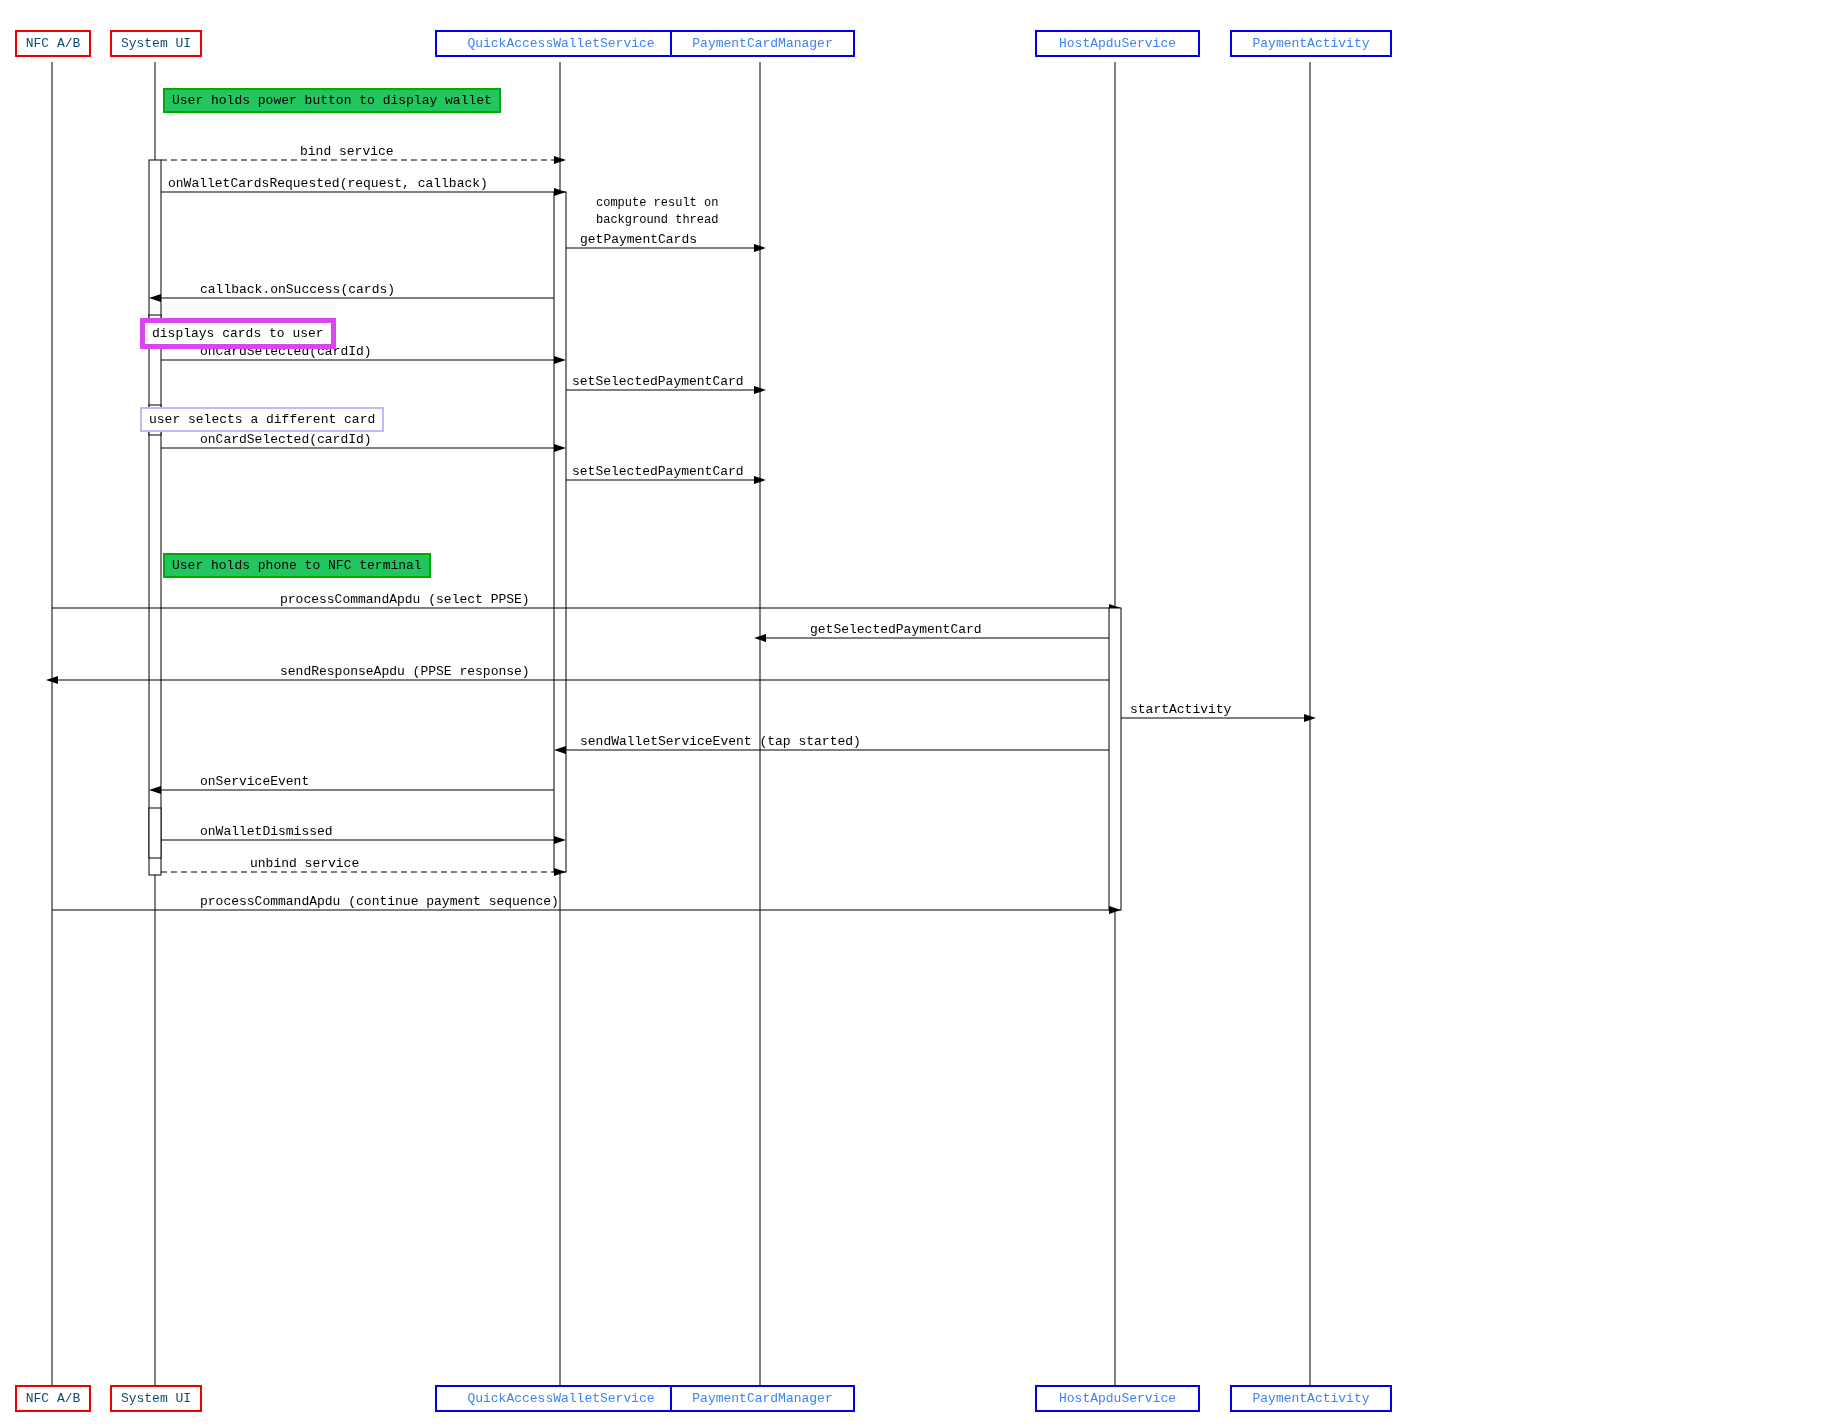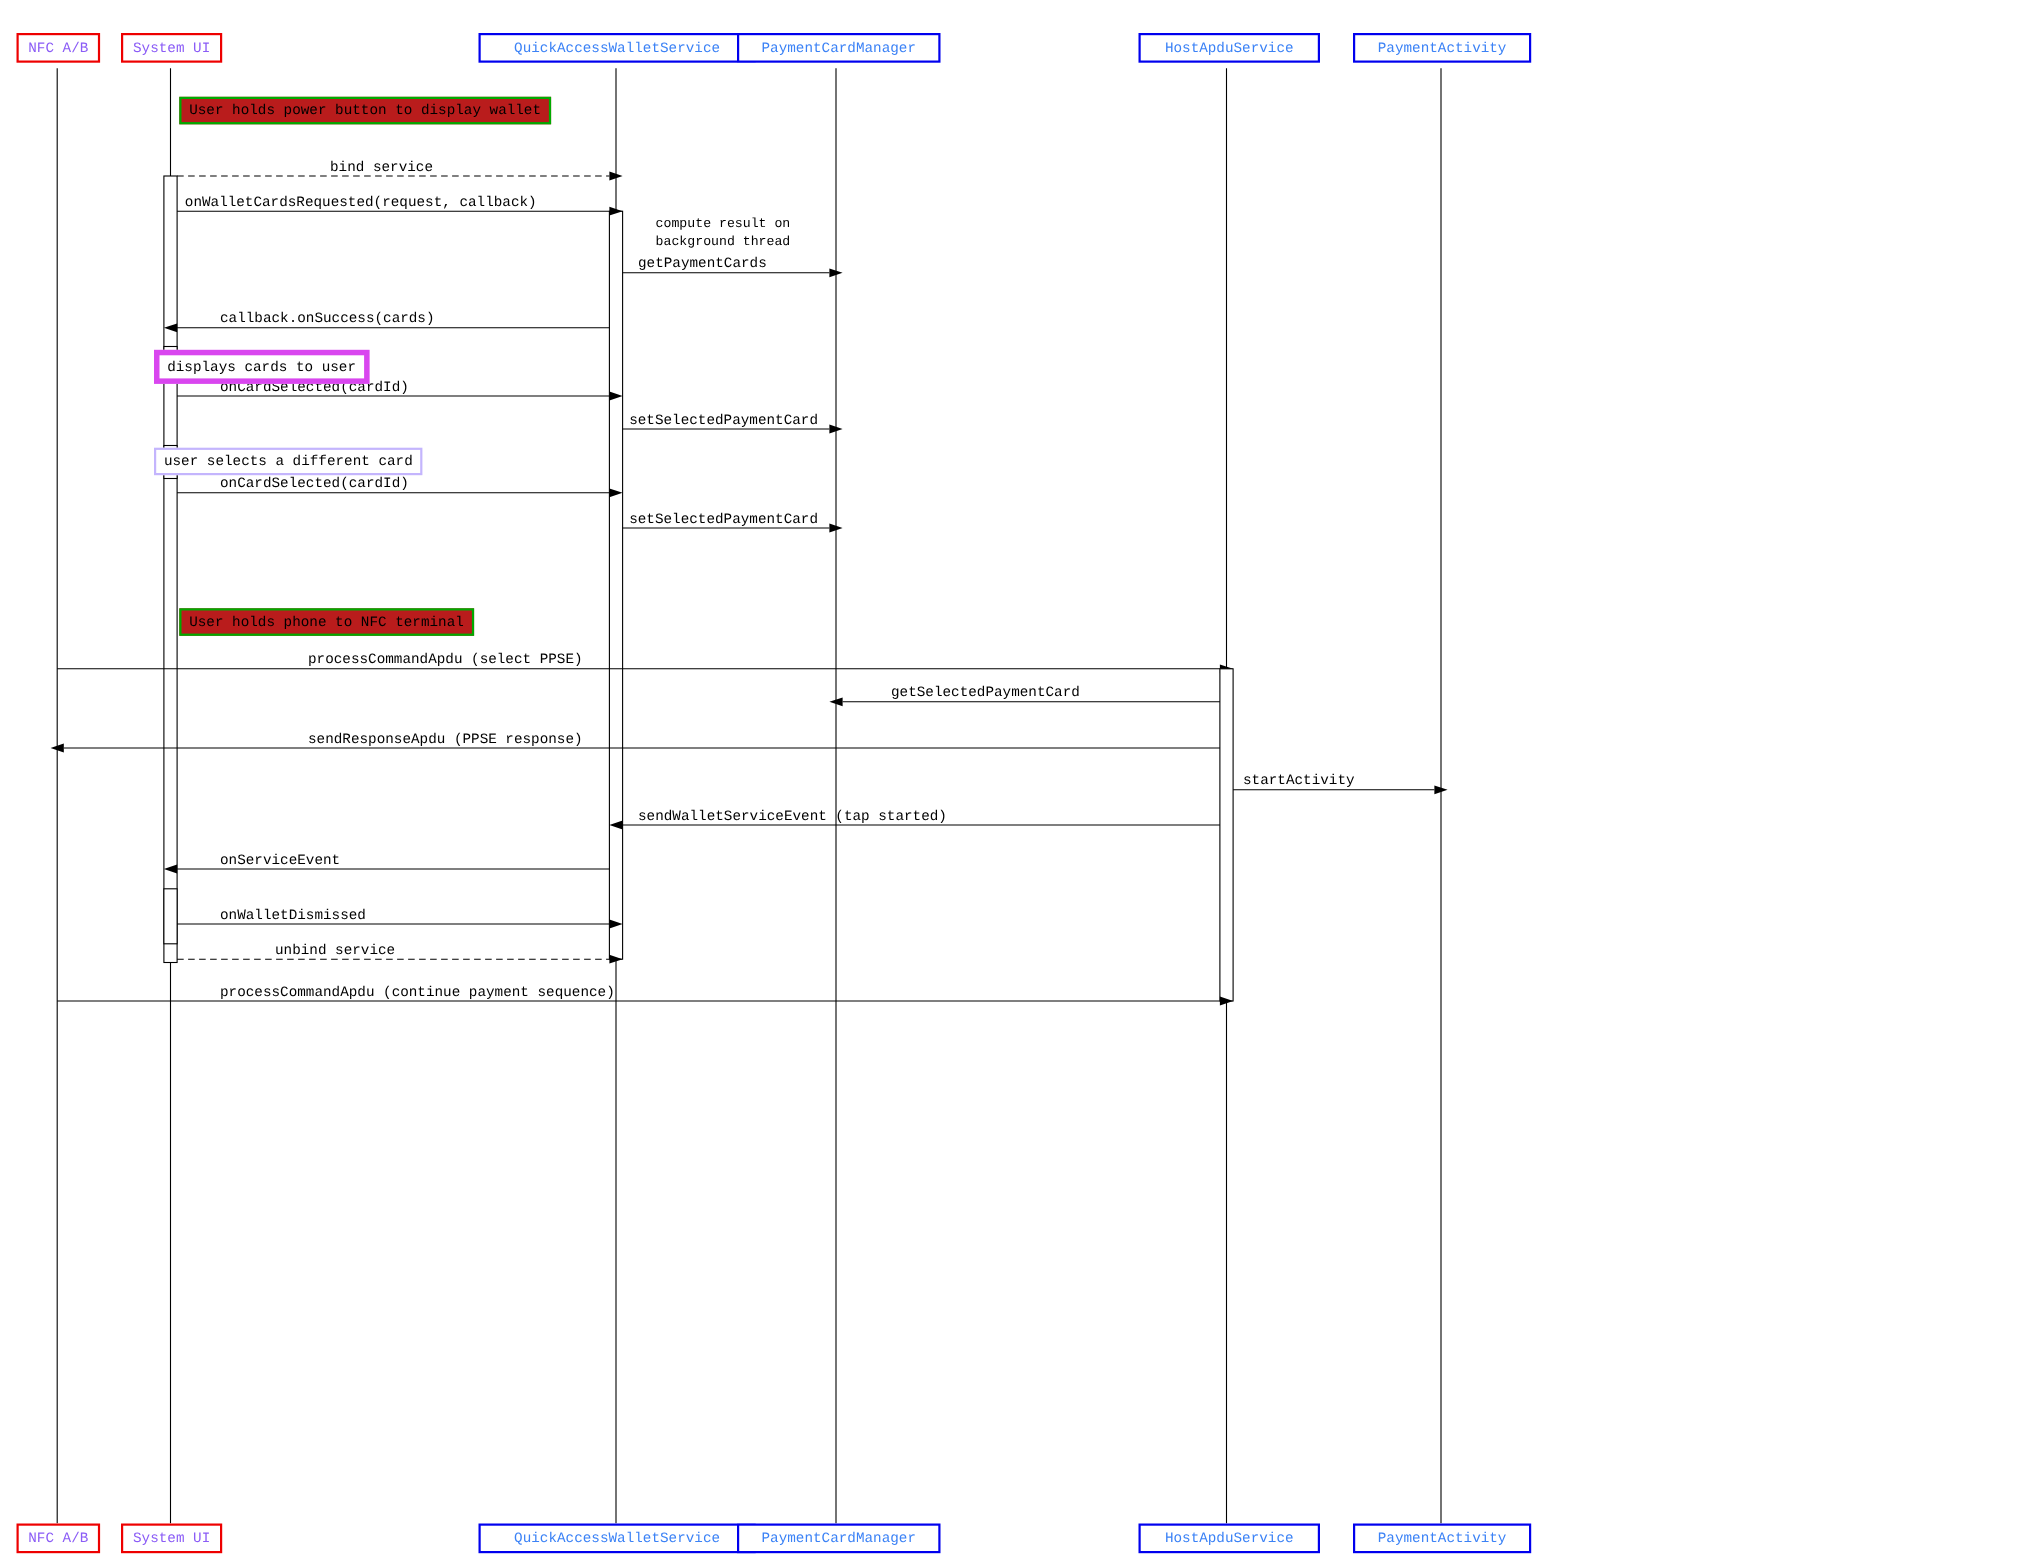--- a/index.html
+++ b/index.html
@@ -22,29 +22,29 @@
     .actor-box {
       position: absolute;
       border: 2px solid;
       padding: 4px 8px;
       font-size: 13px;
       font-family: 'Courier New', Courier, monospace;
       white-space: nowrap;
       background: #fff;
       text-align: center;
     }
-    .actor-red { border-color: #e00; color: #8b5cf6; }
+    .actor-red { border-color: #e00; color: #0c4a6e; }
     .actor-blue { border-color: #00e; color: #3b82f6; }
     .note-box {
       position: absolute;
       border: 2px solid #0a0;
       padding: 3px 7px;
       font-size: 13px;
       font-family: 'Courier New', Courier, monospace;
-      background: #b91c1c;
+      background: #22c55e;
       white-space: nowrap;
     }
     .note-box-side {
       position: absolute;
       border: 1px solid #000;
       padding: 3px 7px;
       font-size: 13px;
       font-family: 'Courier New', Courier, monospace;
       background: #fff;
     }

